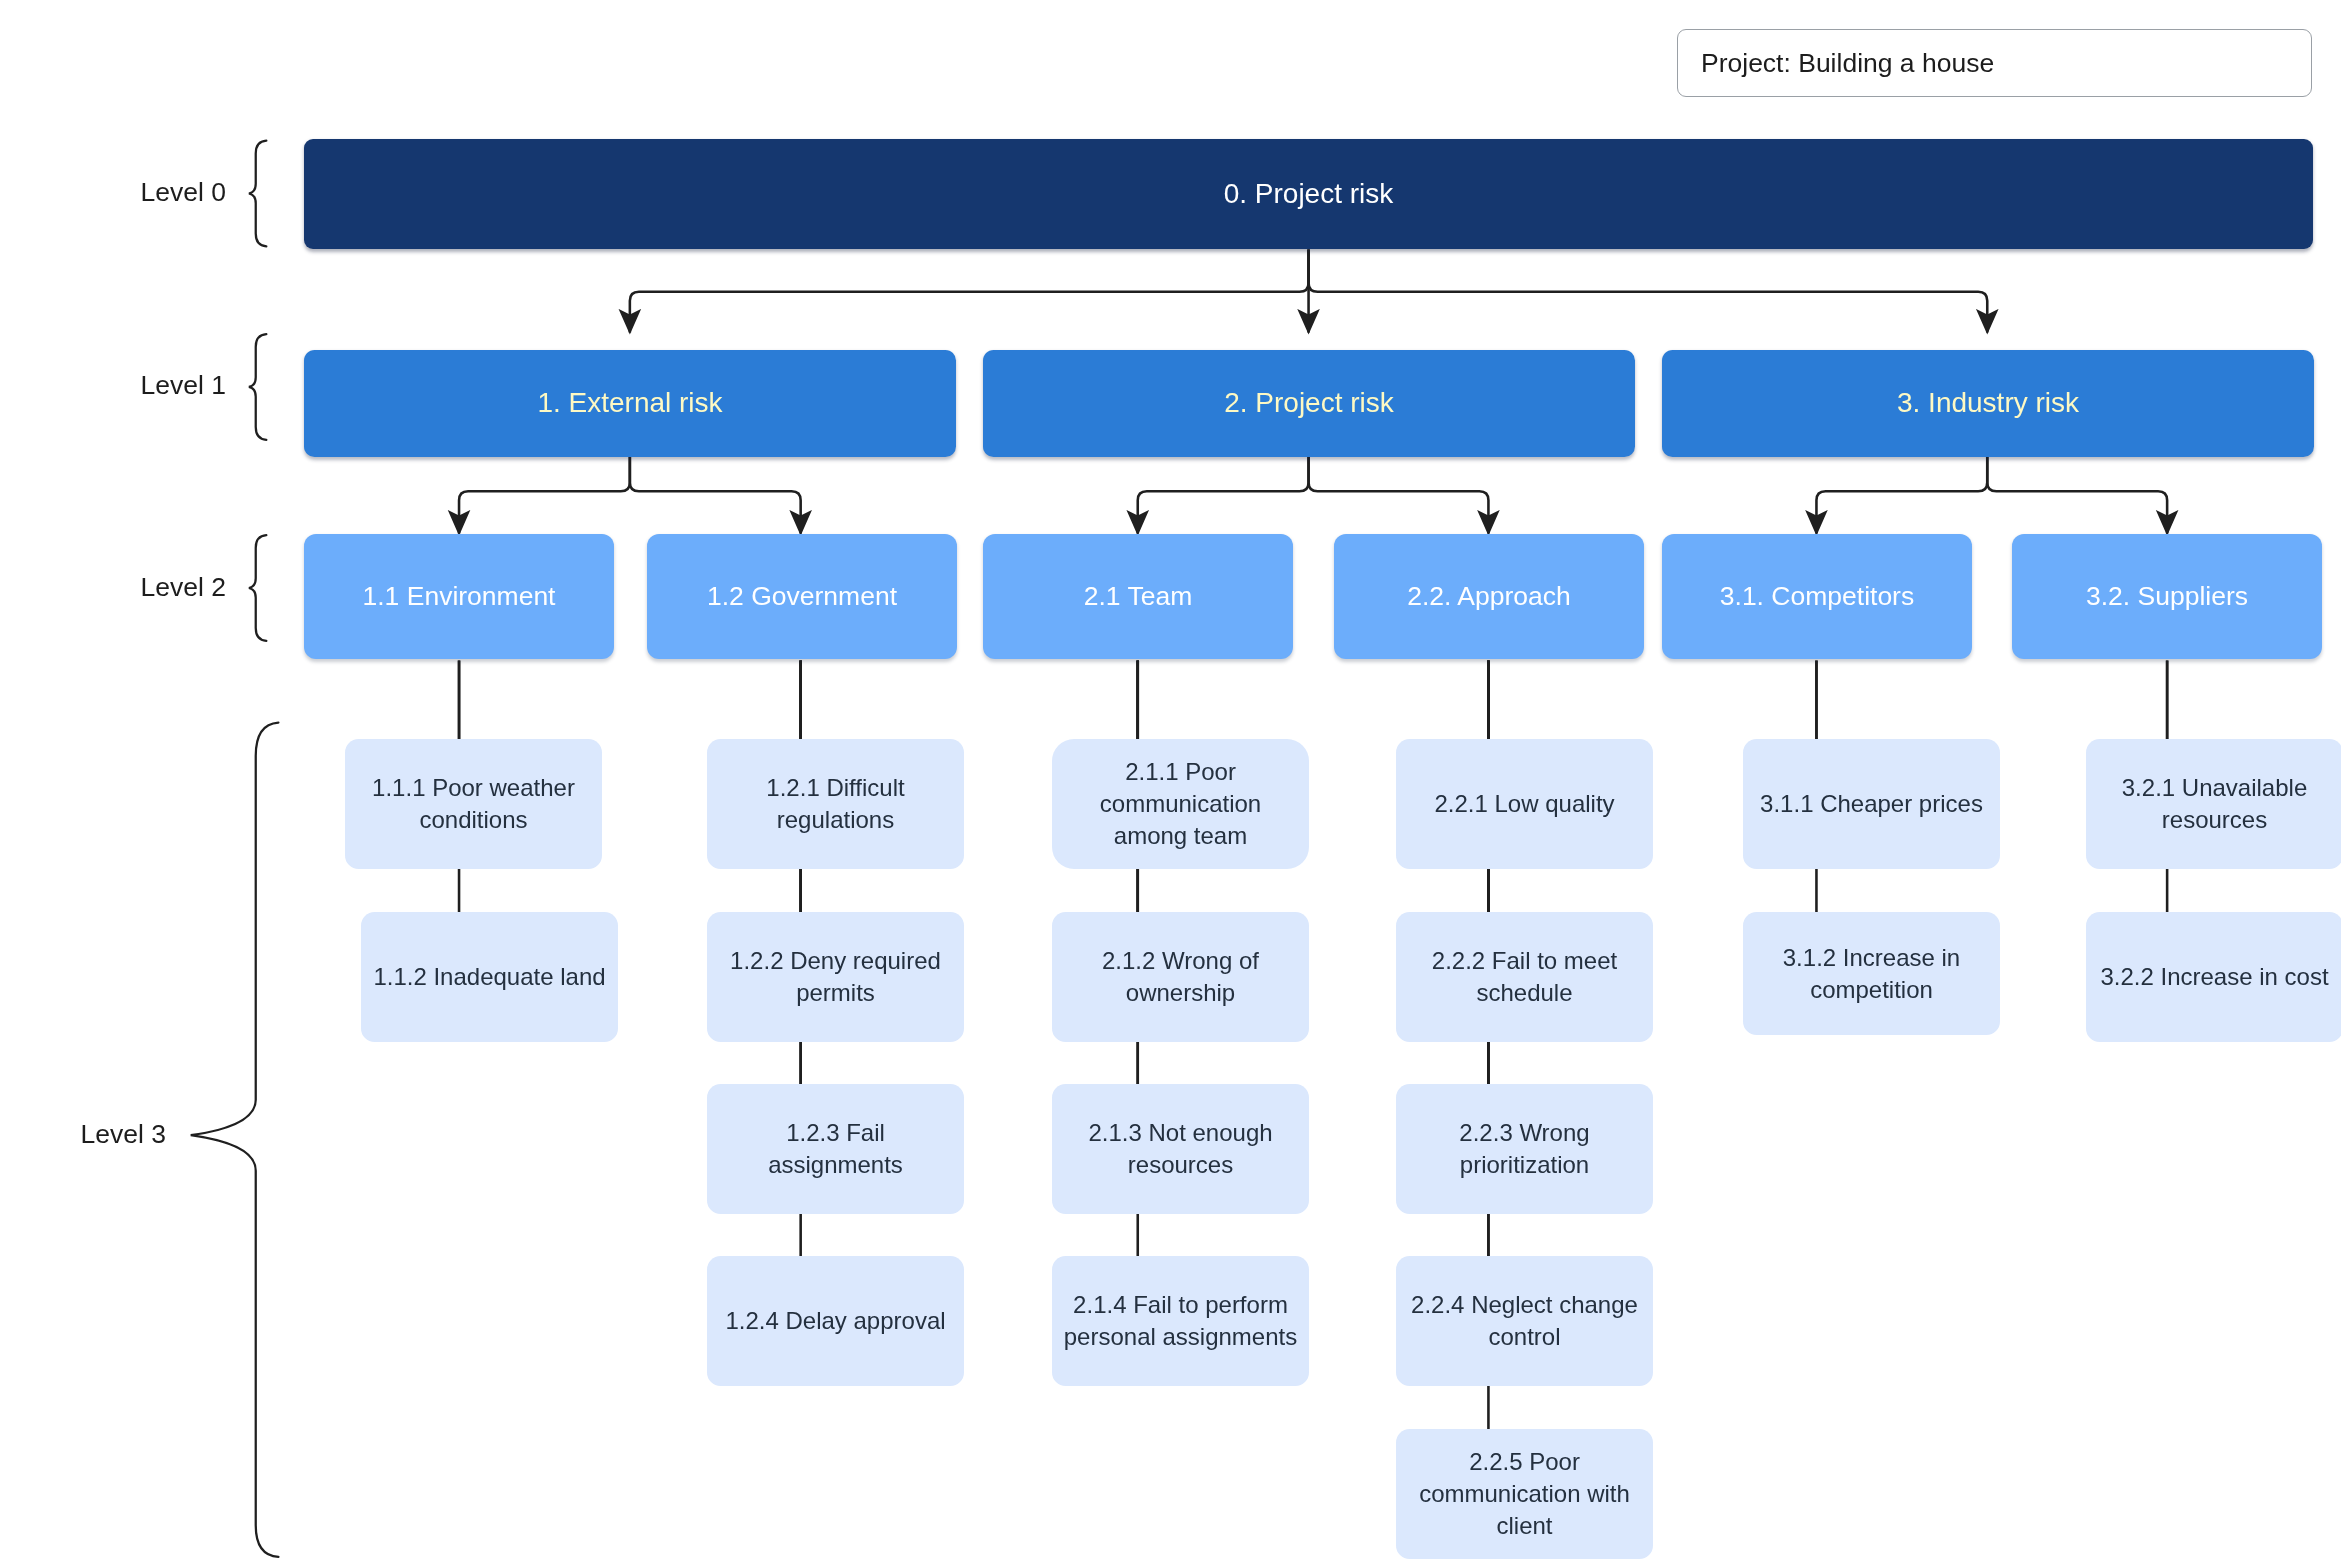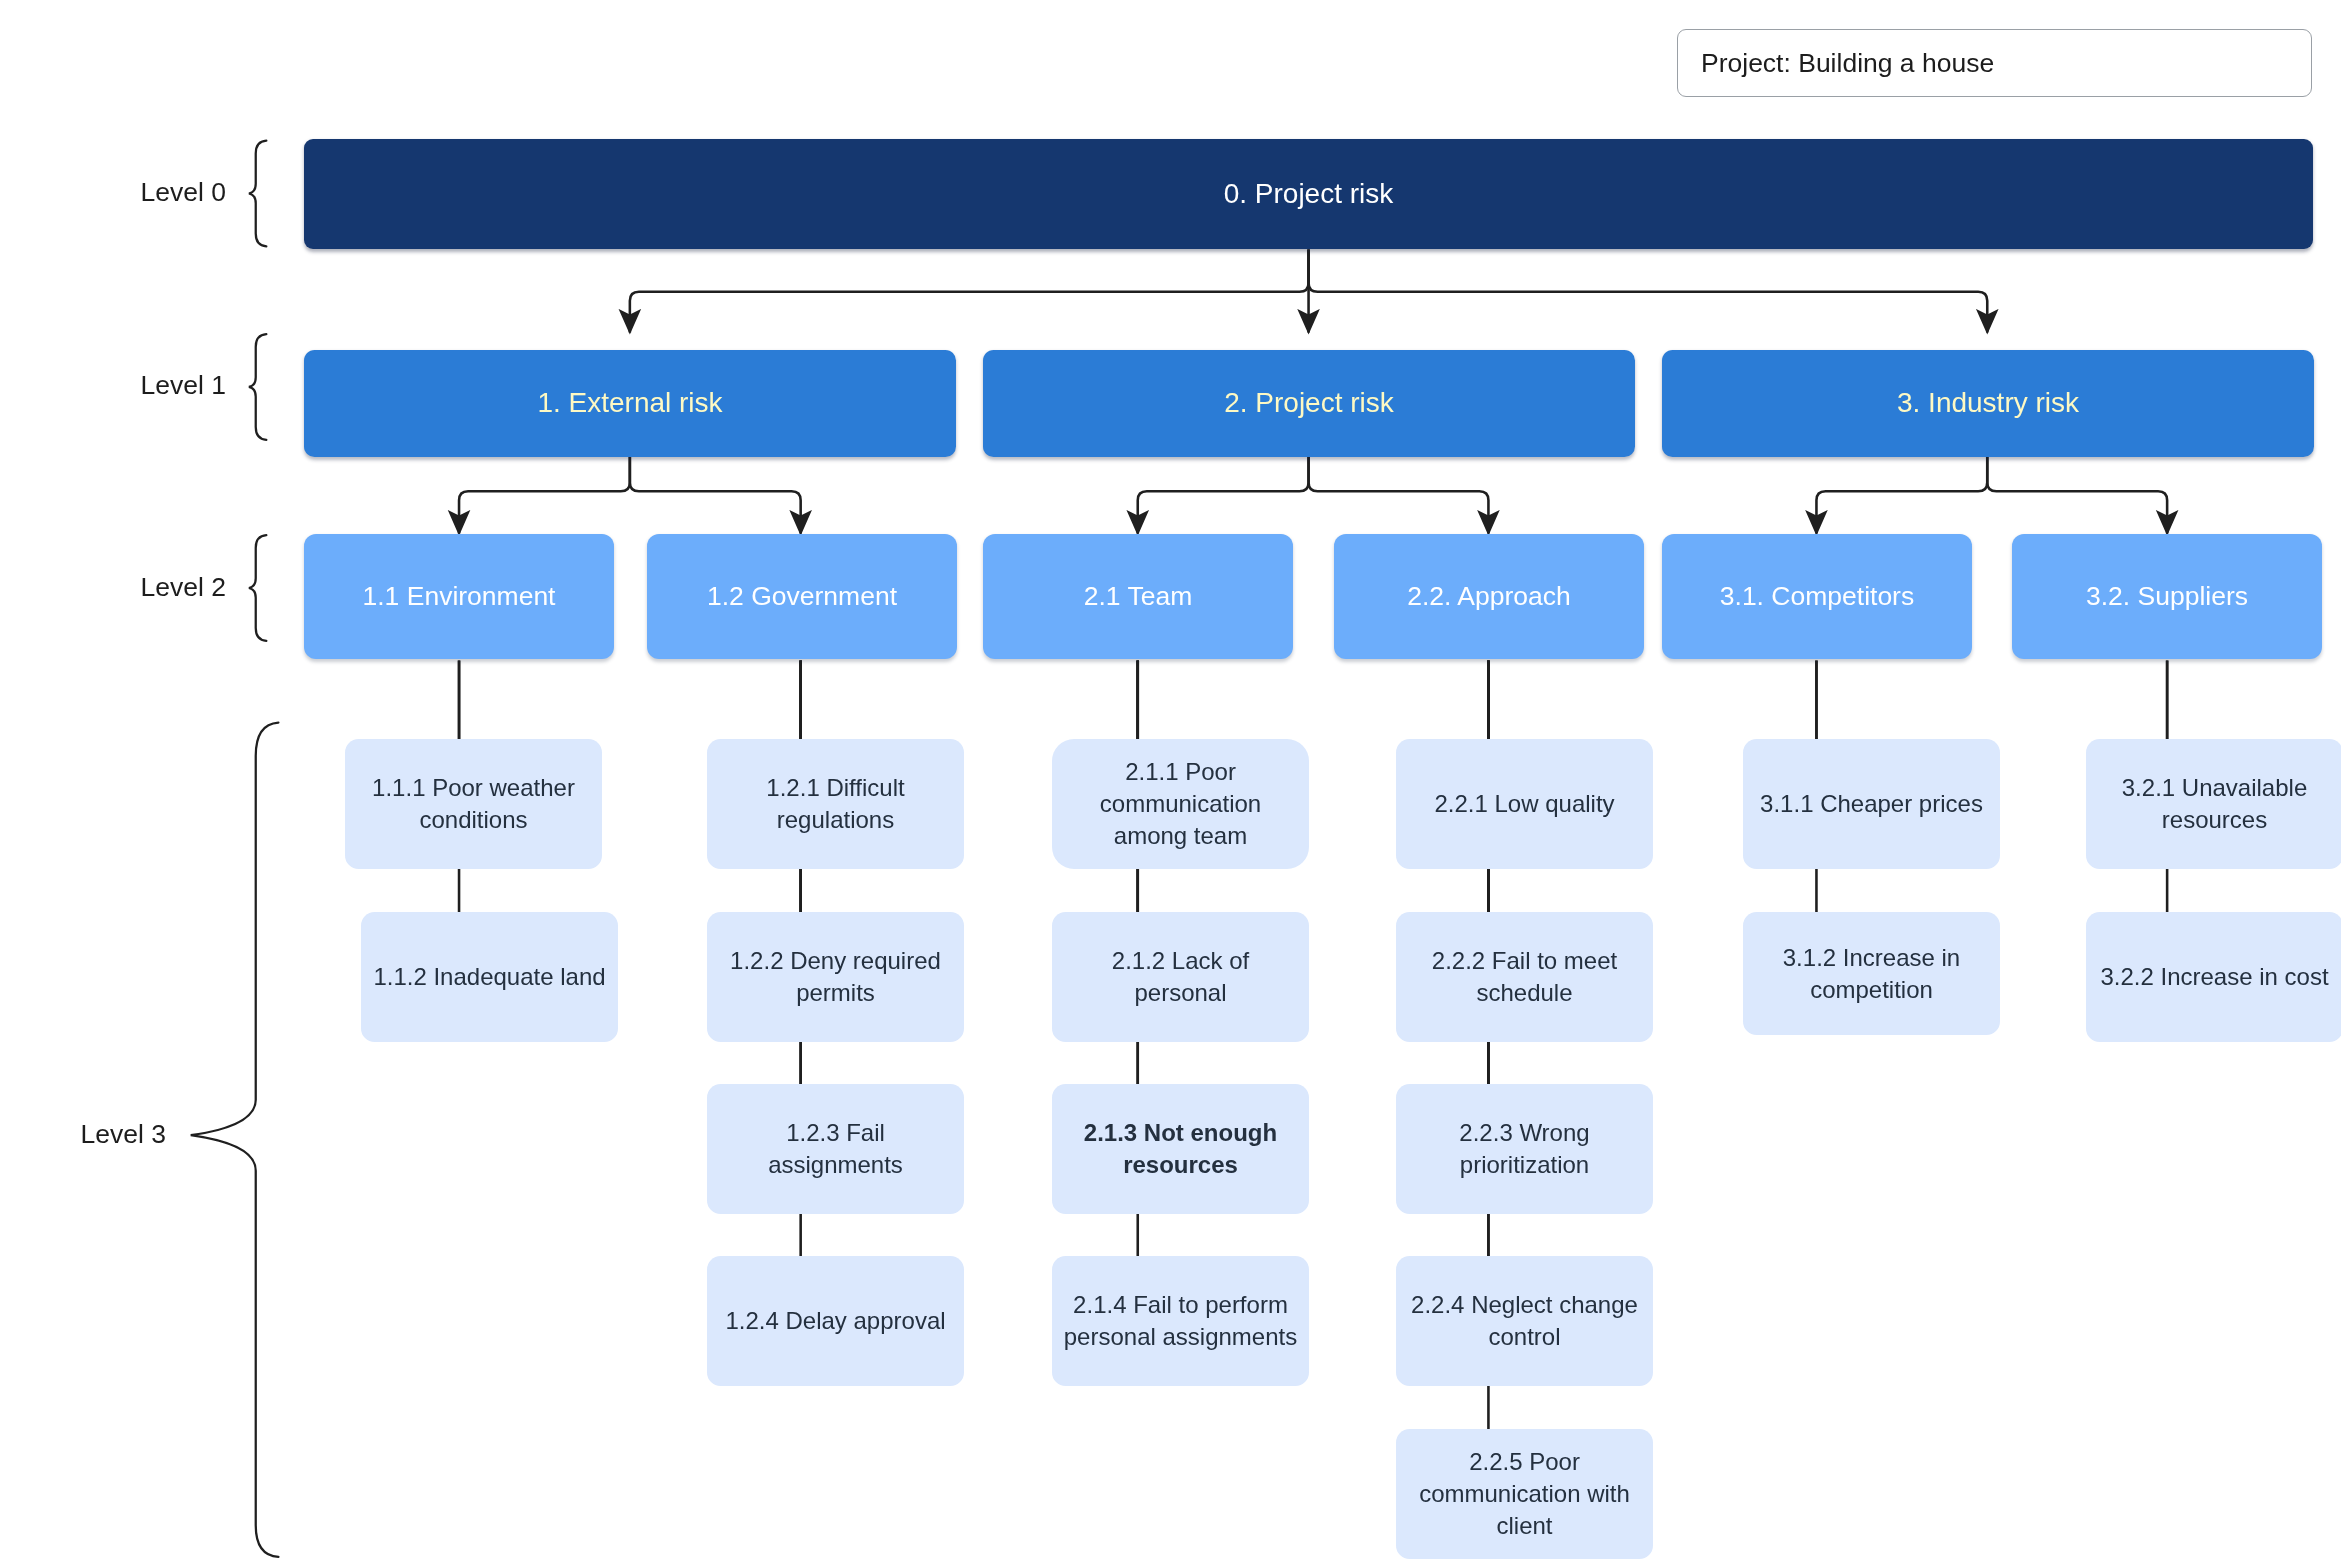--- a/index.html
+++ b/index.html
@@ -109,22 +109,22 @@
   <div class="node n-l2" style="left:2012px;top:534px;width:310px;height:125px;">3.2. Suppliers</div>
 
   <div id="l3-layer">
       <div class="node n-l3" style="left: 345px; top: 739px; width: 257px; height: 130px;">1.1.1 Poor weather conditions</div>
       <div class="node n-l3" style="left: 361px; top: 912px; width: 257px; height: 130px;">1.1.2 Inadequate land</div>
       <div class="node n-l3" style="left: 707px; top: 739px; width: 257px; height: 130px;">1.2.1 Difficult regulations</div>
       <div class="node n-l3" style="left: 707px; top: 912px; width: 257px; height: 130px;">1.2.2 Deny required permits</div>
       <div class="node n-l3" style="left: 707px; top: 1084px; width: 257px; height: 130px;">1.2.3 Fail assignments</div>
       <div class="node n-l3" style="left: 707px; top: 1256px; width: 257px; height: 130px;">1.2.4 Delay approval</div>
       <div class="node n-l3" style="left: 1052px; top: 739px; width: 257px; height: 130px; border-radius: 22px;">2.1.1 Poor communication among team</div>
-      <div class="node n-l3" style="left: 1052px; top: 912px; width: 257px; height: 130px;">2.1.2 Lack of personal</div>
-      <div class="node n-l3" style="left: 1052px; top: 1084px; width: 257px; height: 130px; font-weight: bold;">2.1.3 Not enough resources</div>
+      <div class="node n-l3" style="left: 1052px; top: 912px; width: 257px; height: 130px;">2.1.2 Wrong of ownership</div>
+      <div class="node n-l3" style="left: 1052px; top: 1084px; width: 257px; height: 130px;">2.1.3 Not enough resources</div>
       <div class="node n-l3" style="left: 1052px; top: 1256px; width: 257px; height: 130px;">2.1.4 Fail to perform personal assignments</div>
       <div class="node n-l3" style="left: 1396px; top: 739px; width: 257px; height: 130px;">2.2.1 Low quality</div>
       <div class="node n-l3" style="left: 1396px; top: 912px; width: 257px; height: 130px;">2.2.2 Fail to meet schedule</div>
       <div class="node n-l3" style="left: 1396px; top: 1084px; width: 257px; height: 130px;">2.2.3 Wrong prioritization</div>
       <div class="node n-l3" style="left: 1396px; top: 1256px; width: 257px; height: 130px;">2.2.4 Neglect change control</div>
       <div class="node n-l3" style="left: 1396px; top: 1429px; width: 257px; height: 130px;">2.2.5 Poor communication with client</div>
       <div class="node n-l3" style="left: 1743px; top: 739px; width: 257px; height: 130px;">3.1.1 Cheaper prices</div>
       <div class="node n-l3" style="left: 1743px; top: 912px; width: 257px; height: 123px;">3.1.2 Increase in competition</div>
       <div class="node n-l3" style="left: 2086px; top: 739px; width: 257px; height: 130px;">3.2.1 Unavailable resources</div>
       <div class="node n-l3" style="left: 2086px; top: 912px; width: 257px; height: 130px;">3.2.2 Increase in cost</div>

